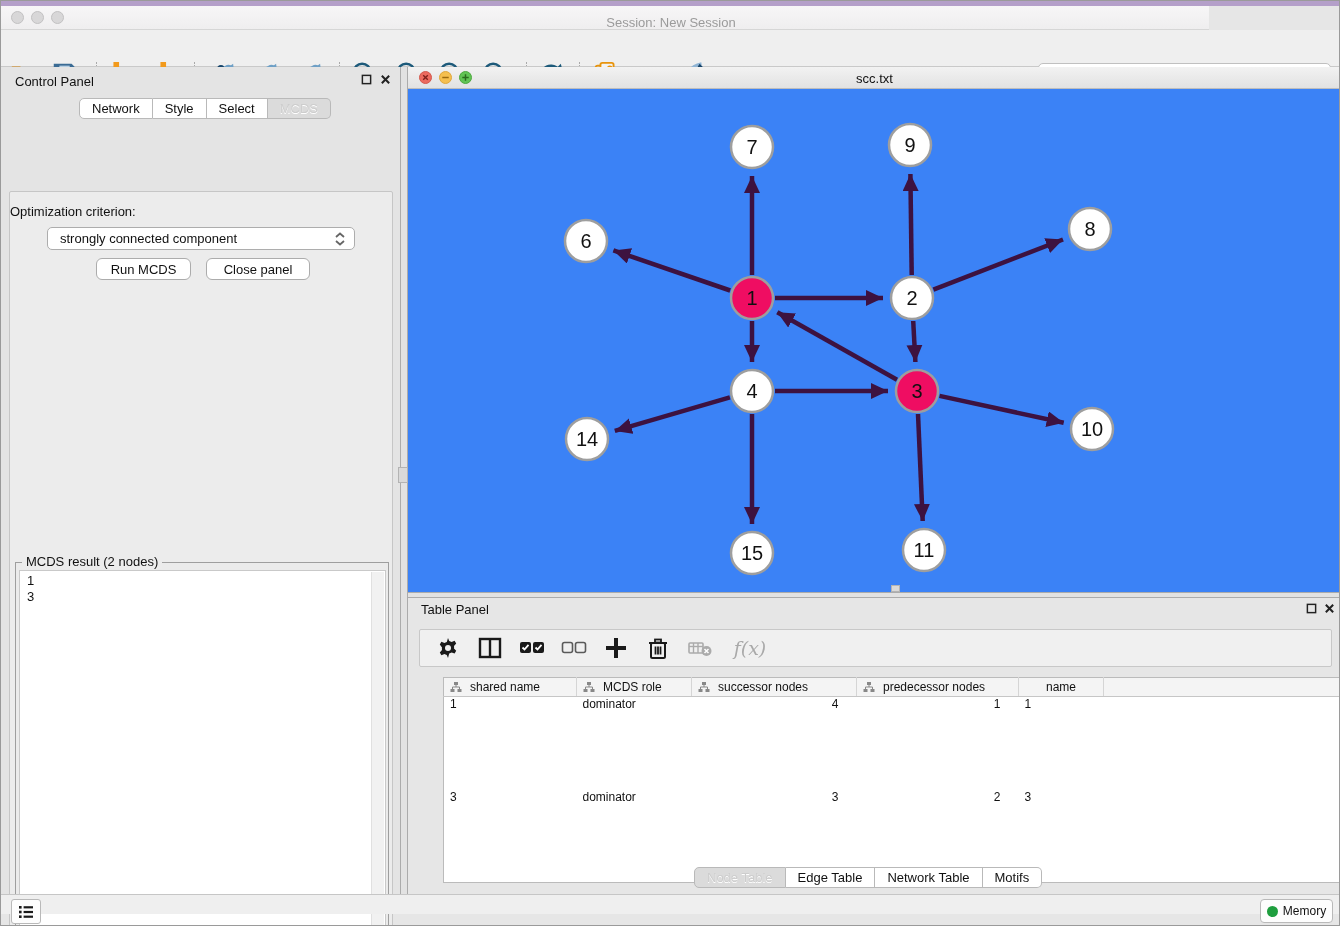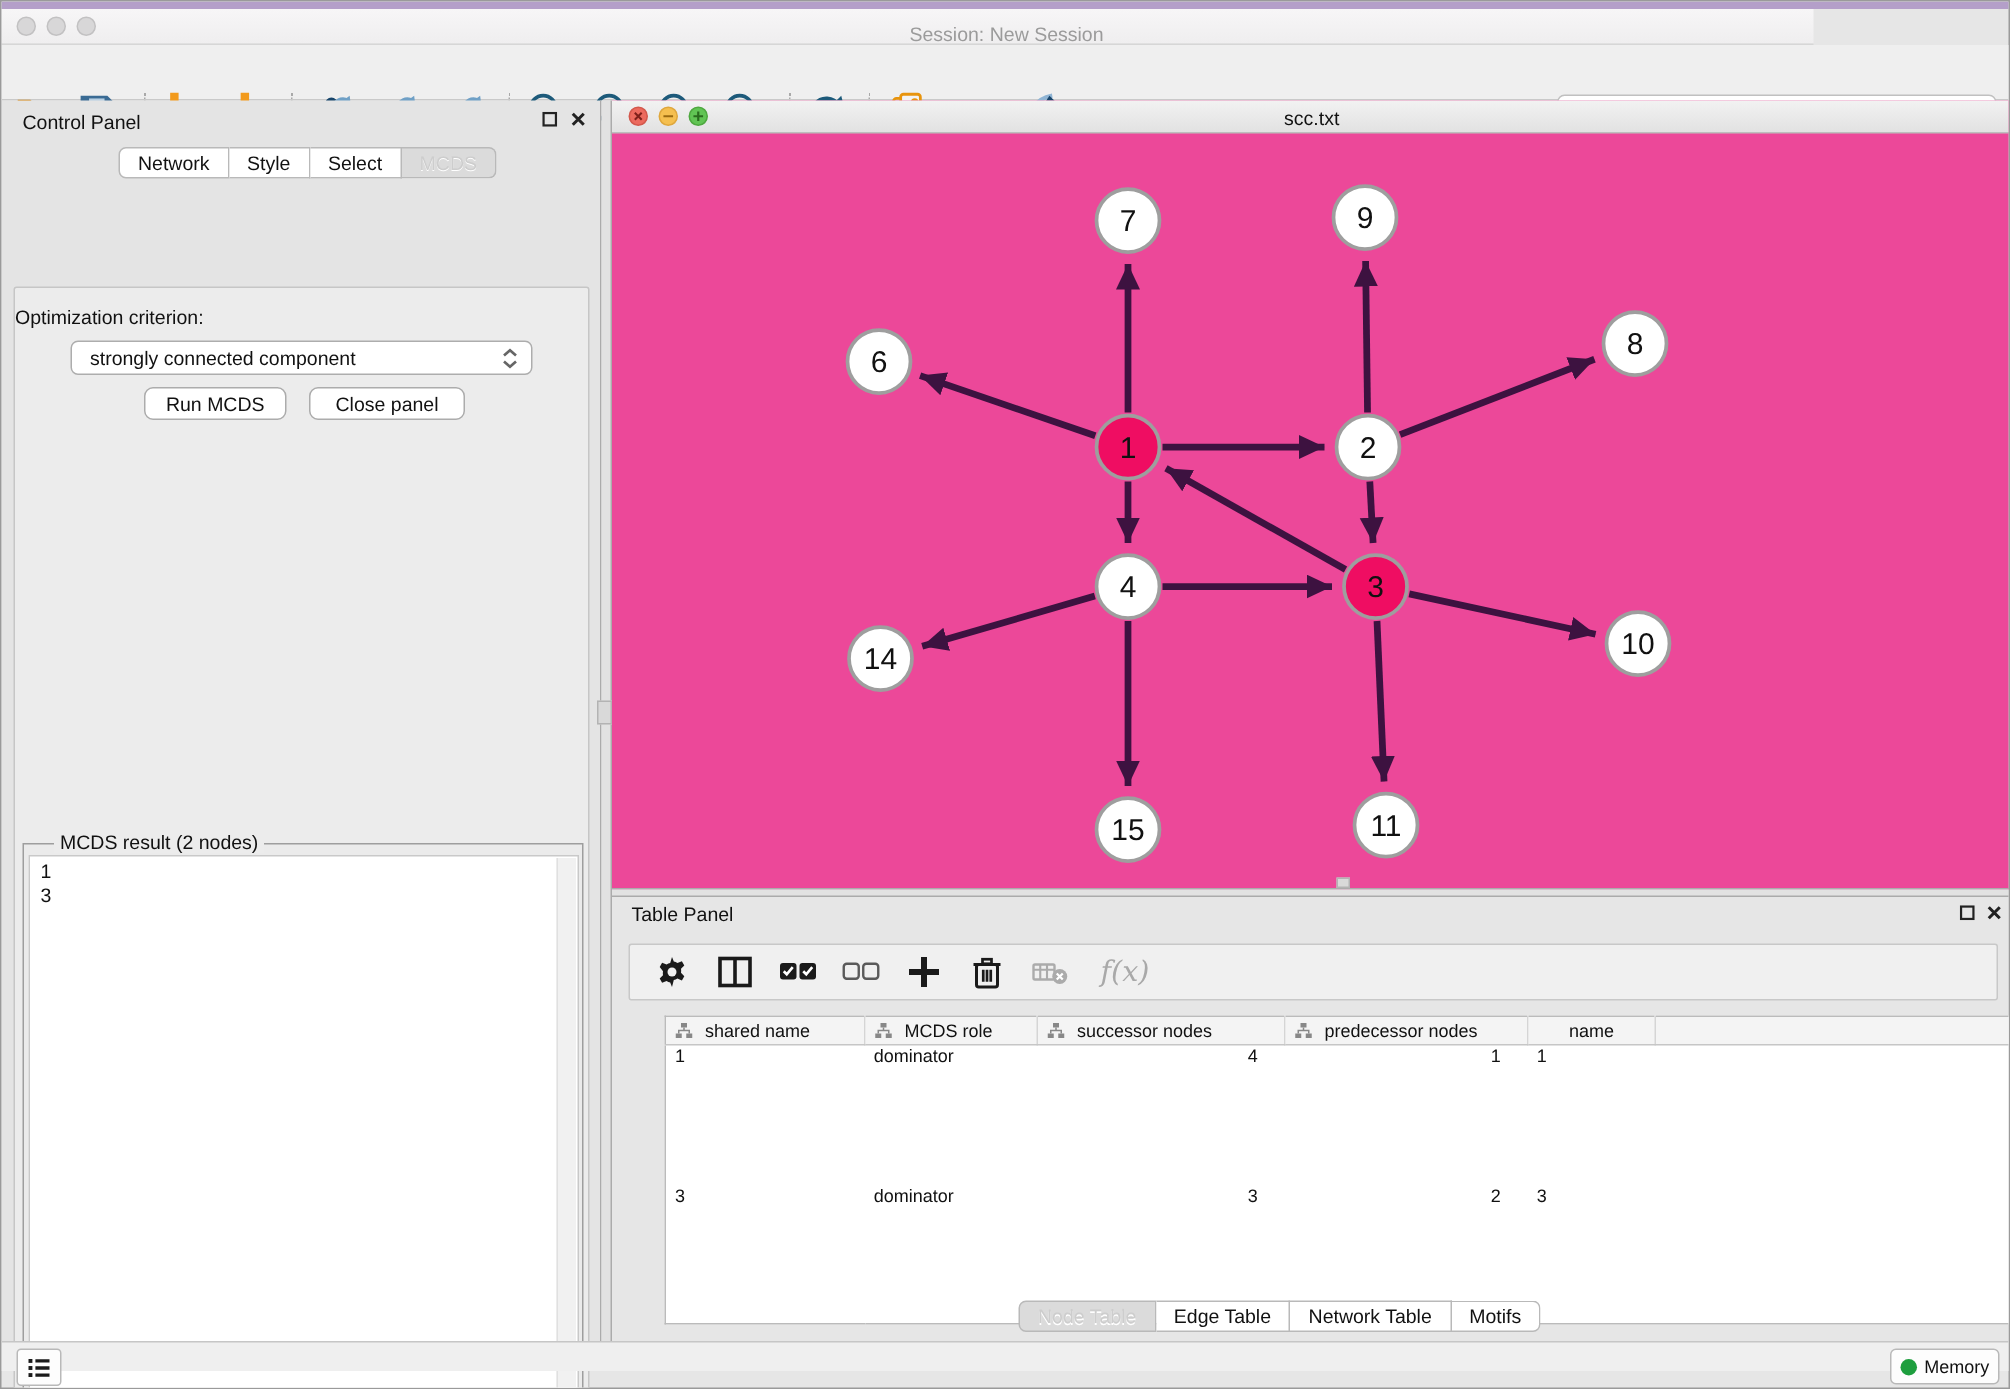--- a/index.html
+++ b/index.html
@@ -34,31 +34,31 @@
   .tab-btn.first { border-left:1px solid #B9B9B9; border-radius:5px 0 0 5px; }
   .tab-btn.last  { border-radius:0 5px 5px 0; }
   .tab-btn.selected { background:#DBDBDB; color:#CDCDCD; text-shadow:0 1px 0 #fff; }
   #cp-inner { left:8px; top:124px; width:384px; height:758px; background:#ECECEC; border:1px solid #C6C6C6; border-radius:2px; }
   .cp-label { font-size:13px; color:#111; }
   #criterion-select { left:37px; top:35px; width:308px; height:23px; background:#fff; border:1px solid #ADADAD;
                       border-radius:5px; display:flex; align-items:center; font-size:13px; color:#111; padding-left:12px; }
   .push-btn { height:22px; background:#FFF; border:1px solid #ACACAC; border-radius:6px; font-size:13px; color:#111;
               display:inline-flex; align-items:center; justify-content:center; }
   #mcds-fieldset { left:5px; top:370px; width:374px; height:382px; border:1px solid #9E9E9E; background:#EBEBEB; }
-  #mcds-legend { top:-9px; left:20px; background:#ECECEC; padding:0 4px; font-size:13px; color:#111; }
+  #mcds-legend { top:-9px; left:6px; background:#ECECEC; padding:0 4px; font-size:13px; color:#111; }
   #mcds-text { left:3px; top:7px; width:367px; height:371px; background:#fff; border:1px solid #C9C9C9;
                font-size:13px; color:#111; padding:2px 0 0 7px; line-height:16px; }
   #mcds-scroll { right:1px; top:1px; width:13px; height:369px; background:#F1F1F1; border-left:1px solid #E0E0E0; }
 
   
   #v-split { left:400px; top:66px; width:7px; height:827px; background:#E2E2E2; border-right:1px solid #ABABAB; }
   .grip { background:#D9D9D9; border:1px solid #B3B3B3; }
 
   
-  #net-window { left:407px; top:66px; width:933px; height:526px; background:#ec4899; border-bottom:1px solid #ABABAB; }
+  #net-window { left:407px; top:66px; width:933px; height:526px; background:#3b82f6; border-bottom:1px solid #ABABAB; }
   #net-titlebar { left:0; top:0; width:933px; height:22px; background:linear-gradient(#F2F2F2,#E2E2E2);
                   border-bottom:1px solid #BDBDBD; }
   .mac-dot { width:13px; height:13px; border-radius:50%; top:4px; }
   #net-title { left:0; top:4px; width:933px; text-align:center; font-size:13px; color:#111; }
 
   
   #table-panel { left:407px; top:597px; width:933px; height:296px; background:#E6E6E6; }
   #tp-toolbar { left:11px; top:31px; width:913px; height:38px; background:#F0F0F0; border:1px solid #C8C8C8; border-radius:2px;
                 display:flex; align-items:center; gap:14px; padding-left:14px; }
   .tp-icon { width:28px; height:28px; display:flex; align-items:center; justify-content:center; }
@@ -503,21 +503,21 @@
           <td>3</td>
           <td>dominator</td>
           <td class="num">3</td>
           <td class="num">2</td>
           <td>3</td>
           <td></td>
         </tr>
       </tbody>
     </table>
 
-    <div class="abs bottom-tabs" style="left:271px; top:269px">
+    <div class="abs bottom-tabs" style="left:286px; top:269px">
       <div class="tab-btn first selected">Node Table</div>
       <div class="tab-btn">Edge Table</div>
       <div class="tab-btn">Network Table</div>
       <div class="tab-btn last">Motifs</div>
     </div>
   </div>
 
   <div class="abs" id="status-bar">
     <div class="abs" id="list-btn">
       <svg width="16" height="14" viewBox="0 0 16 14">

